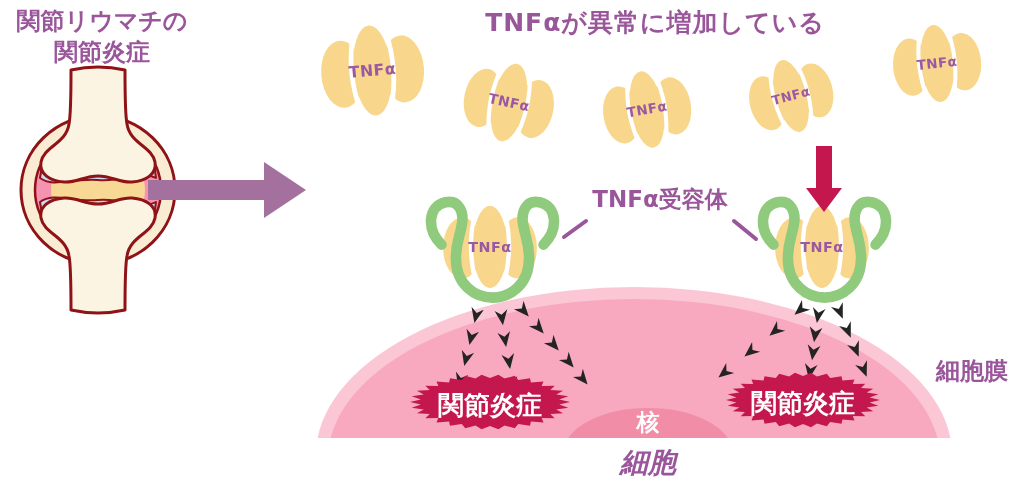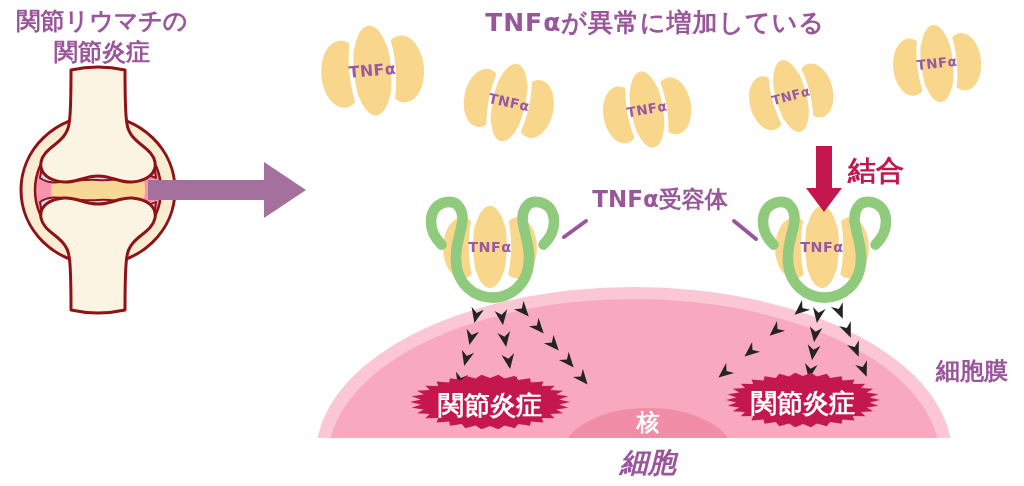--- a/index.html
+++ b/index.html
@@ -136,21 +136,20 @@
   <div id="receptor-label" class="lbl center">TNFα受容体</div>
   <svg viewBox="0 0 230 50" style="left:550px;top:205px;width:230px;height:50px;">
     <line class="pointer-line" x1="36" y1="16" x2="14" y2="32"></line>
     <line class="pointer-line" x1="184" y1="16" x2="206" y2="34"></line>
   </svg>
 
   <svg viewBox="0 0 36 68" style="left:806px;top:146px;width:36px;height:68px;">
     <rect x="10" y="0" width="16" height="44" style="fill:var(--crimson);"></rect>
     <polygon points="0,42 36,42 18,66" style="fill:var(--crimson);"></polygon>
   </svg>
-  <div id="binding-label" class="lbl">結合</div>
 
   <div id="inflammation-label-left" class="lbl lbl-white center">関節炎症</div>
   <div id="inflammation-label-right" class="lbl lbl-white center">関節炎症</div>
   <div id="nucleus-label" class="lbl lbl-white center">核</div>
   <div id="membrane-label" class="lbl">細胞膜</div>
   <div id="cell-label" class="lbl center">細胞</div>
 
 </div>
 
 </body></html>

